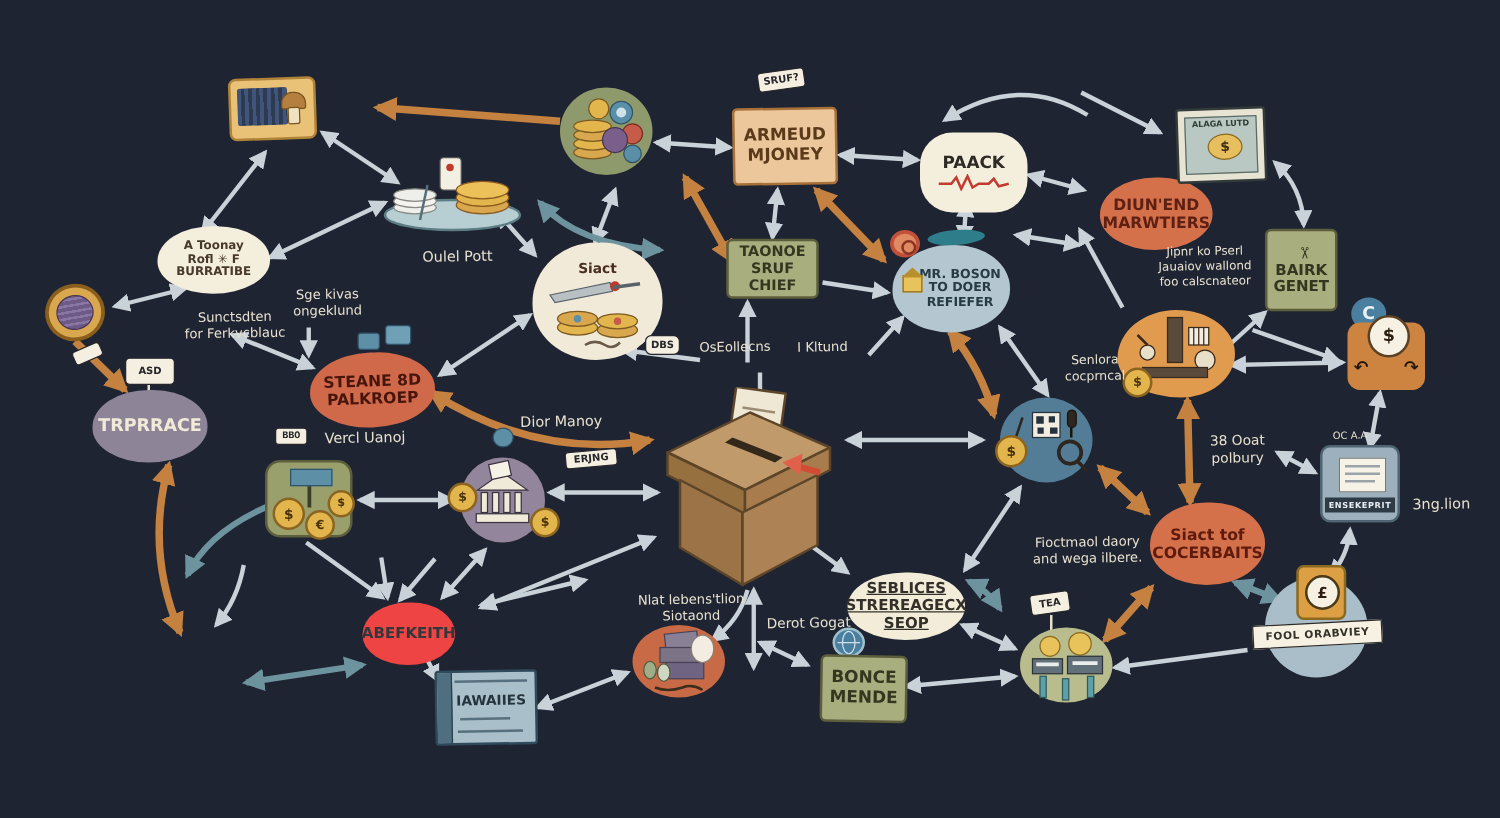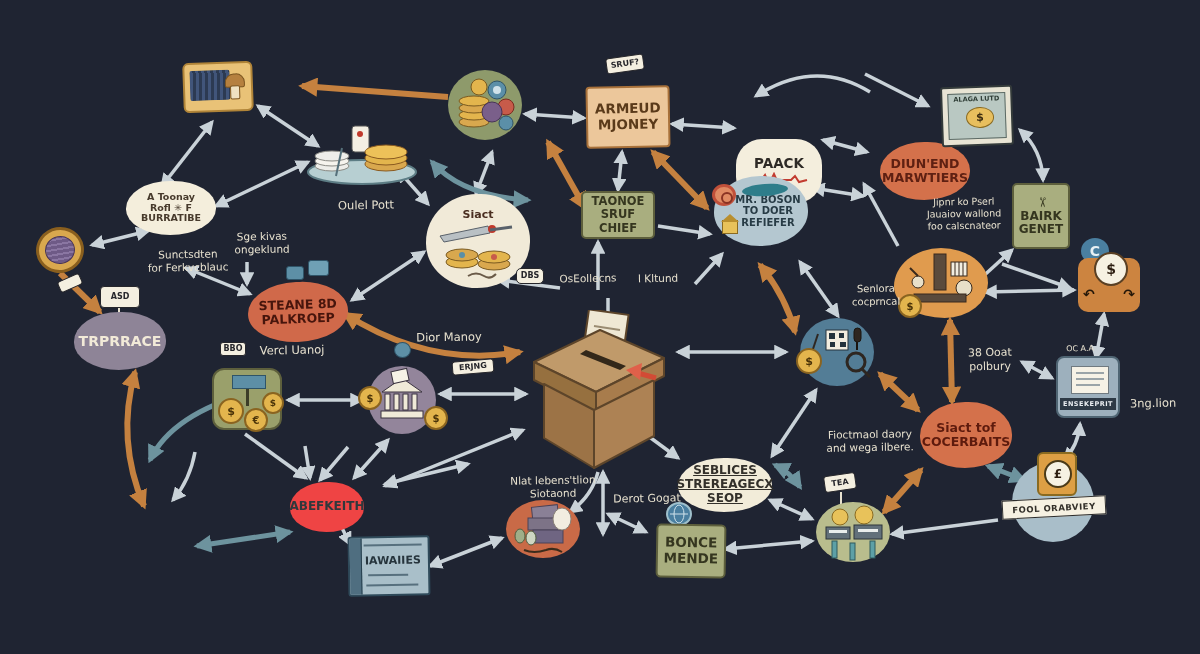--- a/index.html
+++ b/index.html
@@ -170,33 +170,33 @@
 </div>
 
 <div class="tag" style="left:606px;top:56px;width:38px;height:16px;transform:rotate(-8deg);">
   <span>SRUF?</span>
 </div>
 <div class="node" style="left:586px;top:86px;width:84px;height:62px;background:#ecc79b;border:2.5px solid #a8713a;border-radius:4px;color:#5a3a1a;font-size:13.5px;transform:rotate(-1deg);">
   <span>ARMEUD
 MJONEY</span>
 </div>
 
-<div class="node" style="left:736px;top:106px;width:86px;height:64px;background:#f4eedd;border-radius:26px;color:#2e2a26;font-size:13.5px;margin-top:33px;">
+<div class="node" style="left:736px;top:106px;width:86px;height:64px;background:#f4eedd;border-radius:26px;color:#2e2a26;font-size:13.5px;">
   <span>PAACK</span>
   <svg width="60" height="14">
     <polyline points="2,8 12,8 16,3 20,12 25,2 29,11 34,8 42,8 46,4 50,10 58,8" fill="none" stroke="#c23b2f" stroke-width="2"></polyline>
   </svg>
 </div>
 
 <div class="node olivebox" style="left:581px;top:191px;width:74px;height:48px;font-size:11.5px;">
   <span>TAONOE
 SRUF CHIEF</span>
 </div>
 
-<div class="node blob" style="left:714px;top:176px;width:94px;height:70px;background:#b4c7d0;color:#273b45;font-size:10px;">
+<div class="node blob" style="left:714px;top:196px;width:94px;height:70px;background:#b4c7d0;color:#273b45;font-size:10px;">
   <span style="margin-left:14px;">MR. BOSON
 TO DOER
 REFIEFER</span>
 </div>
 <div class="iconbox" style="left:742px;top:184px;width:46px;height:12px;background:#2e7d8a;border-radius:50%;transform:rotate(-4deg);"></div>
 <div class="iconbox" style="left:712px;top:184px;width:24px;height:22px;border:3px solid #c0503a;border-radius:50%;background:#e08a63;">
   <div style="position:absolute;left:6px;top:5px;width:8px;height:8px;border:2px solid #8a3323;border-radius:50%;"></div>
 </div>
 <div class="iconbox house" style="left:722px;top:220px;width:16px;height:14px;background:#e8c25a;border:1.5px solid #8a6a20;"></div>
 
@@ -238,21 +238,21 @@
   <span>TRPRRACE</span>
 </div>
 
 <div class="iconbox" style="left:286px;top:266px;width:18px;height:14px;background:#5d8fa6;border:1.5px solid #2f5468;border-radius:3px;"></div>
 <div class="iconbox" style="left:308px;top:260px;width:21px;height:16px;background:#6fa0b5;border:1.5px solid #2f5468;border-radius:3px;"></div>
 <div class="node blob" style="left:248px;top:282px;width:100px;height:60px;background:#d0694a;color:#47150c;font-size:12.5px;transform:rotate(-2deg);">
   <span>STEANE 8D
 PALKROEP</span>
 </div>
 
-<div class="tag" style="left:220px;top:342px;width:26px;height:14px;">
+<div class="tag" style="left:220px;top:342px;width:26px;height:14px;font-family:Liberation Mono, monospace;">
   <span>BBO</span>
 </div>
 <div class="ann" style="left:252px;top:343px;width:80px;font-size:11.5px;">Vercl Uanoj</div>
 <div class="iconbox" style="left:212px;top:368px;width:70px;height:62px;background:#9aa06b;border-radius:12px;border:2px solid #5d5f3c;">
   <div style="position:absolute;left:32px;top:14px;width:3px;height:22px;background:#3c3d28;"></div>
   <div style="position:absolute;left:18px;top:5px;width:32px;height:12px;background:#5d8fa6;border:1.5px solid #2f5468;"></div>
 </div>
 <div class="coin" style="left:218px;top:398px;width:22px;height:22px;font-size:11px;">
   <span>$</span>
     </div>

